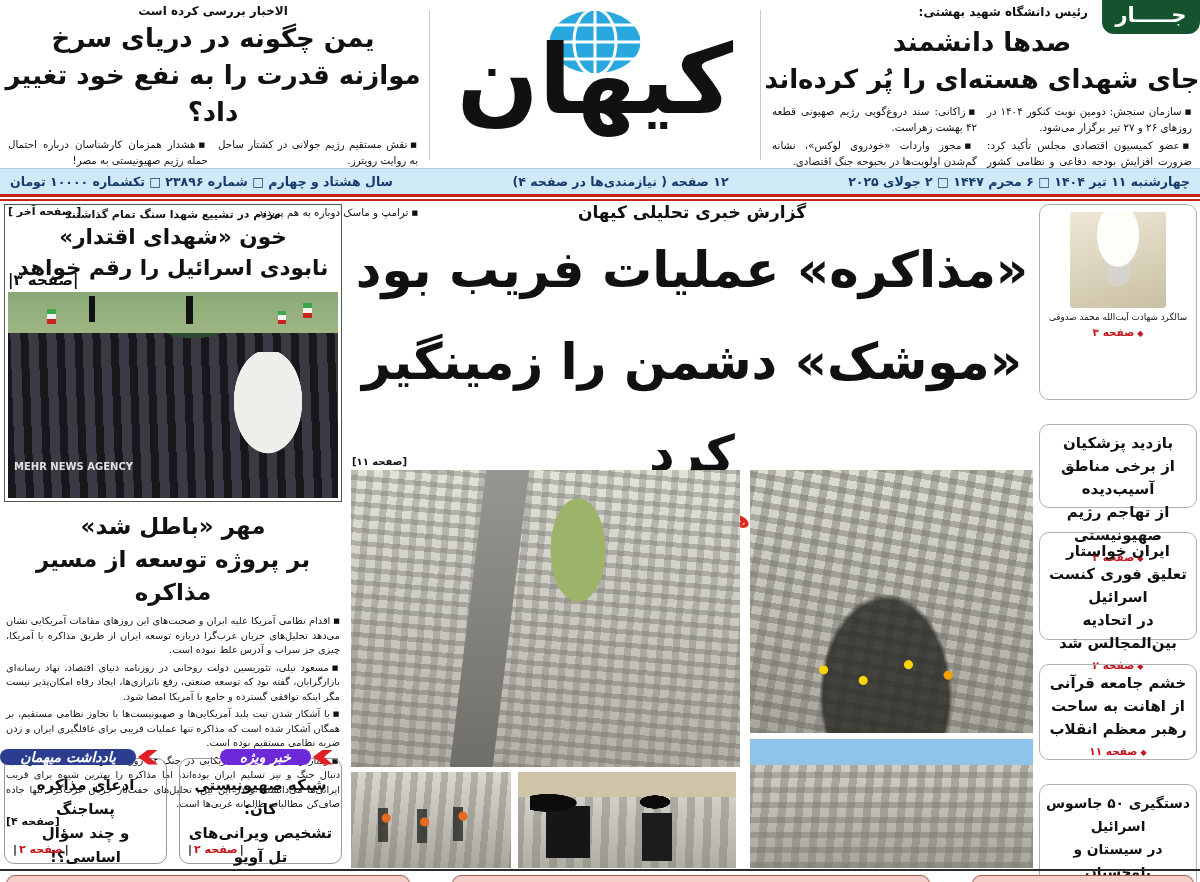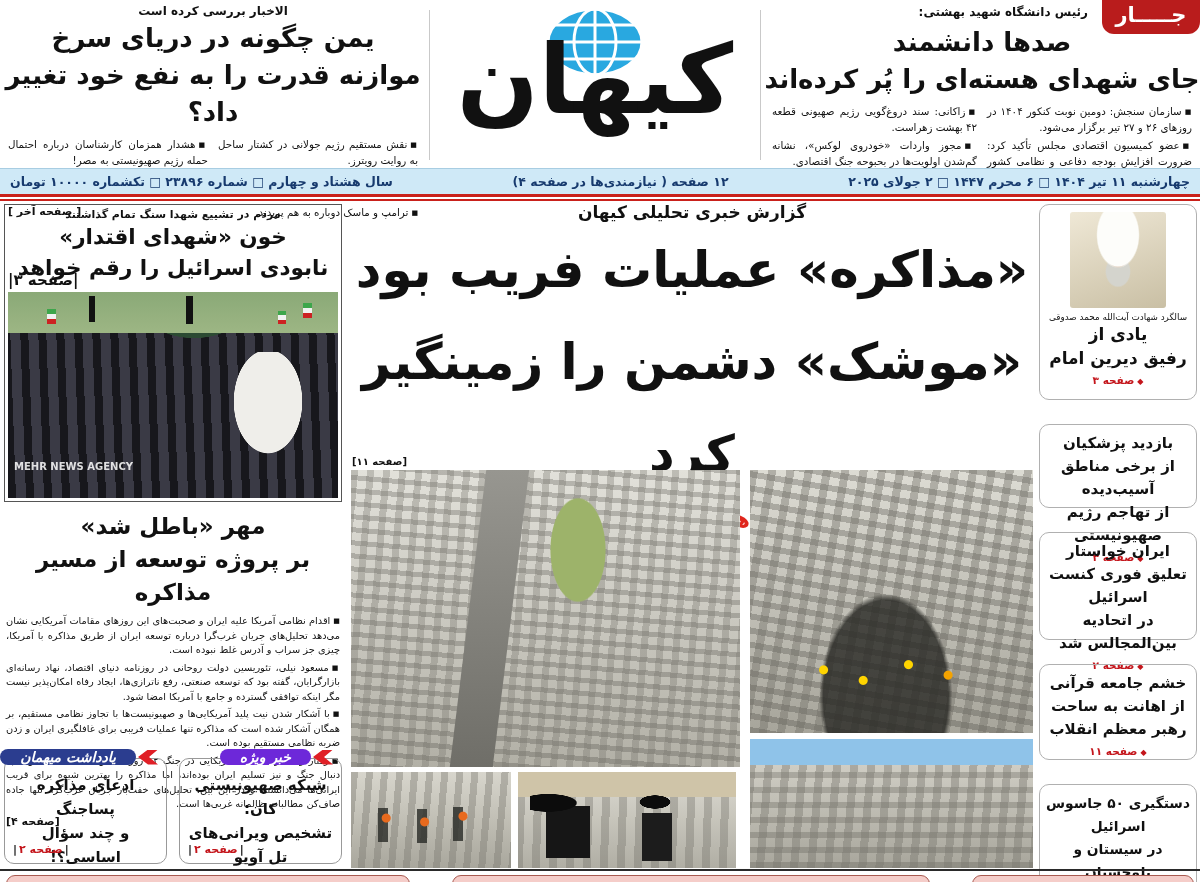--- a/index.html
+++ b/index.html
@@ -15,21 +15,21 @@
   .top-right{position:absolute;right:0;top:0;width:436px;height:168px;}
   .kicker-sm{font-size:12px;font-weight:bold;text-align:center;padding-top:4px;}
   .top-head{font-size:26px;font-weight:bold;text-align:center;line-height:37px;
             white-space:pre-line;margin-top:2px;letter-spacing:-0.5px;}
   .bullets{display:flex;gap:10px;padding:6px 8px 0 8px;}
   .bcol{flex:1;}
   .bullet{font-size:10.3px;line-height:15px;text-align:justify;margin-bottom:3px;}
   .bullet::before{content:"■";font-size:7px;margin-left:3px;vertical-align:1px;}
   .bfoot{font-size:11px;font-weight:bold;text-align:left;margin-top:2px;}
 
-  .corner-logo{position:absolute;top:0;right:0;width:98px;height:34px;background:#b91c1c;
+  .corner-logo{position:absolute;top:0;right:0;width:98px;height:34px;background:#14532d;
                border-radius:0 0 12px 12px;color:#fff;font-weight:bold;font-size:21px;
                text-align:center;line-height:30px;overflow:hidden;}
   .tr-kicker{position:absolute;top:5px;right:112px;font-size:12px;font-weight:bold;}
   .tr-head{margin-top:24px;}
 
   .masthead{position:absolute;left:430px;top:0;width:330px;height:168px;text-align:center;}
   .globe{position:absolute;left:50%;top:6px;transform:translateX(-50%);}
   .masthead-title{position:relative;font-size:96px;font-weight:bold;line-height:160px;
                   letter-spacing:-3px;}
 
@@ -286,22 +286,20 @@
       <div class="ph phD"></div>
       <div class="ph phE"></div>
     </div>
   </div>
 
   <div class="col-right">
 
     <div class="side-box" style="height:196px">
       <div class="photo-cleric"></div>
       <div class="side-caption">سالگرد شهادت آیت‌الله محمد صدوقی</div>
-      <div class="side-title side-title-lg">یادی از
-رفیق دیرین امام</div>
       <div class="side-page">صفحه ۳</div>
     </div>
 
     <div class="side-box" style="height:84px">
       <div class="side-title">بازدید پزشکیان
 از برخی مناطق آسیب‌دیده
 از تهاجم رژیم صهیونیستی</div>
       <div class="side-page">صفحه ۳</div>
     </div>
 

